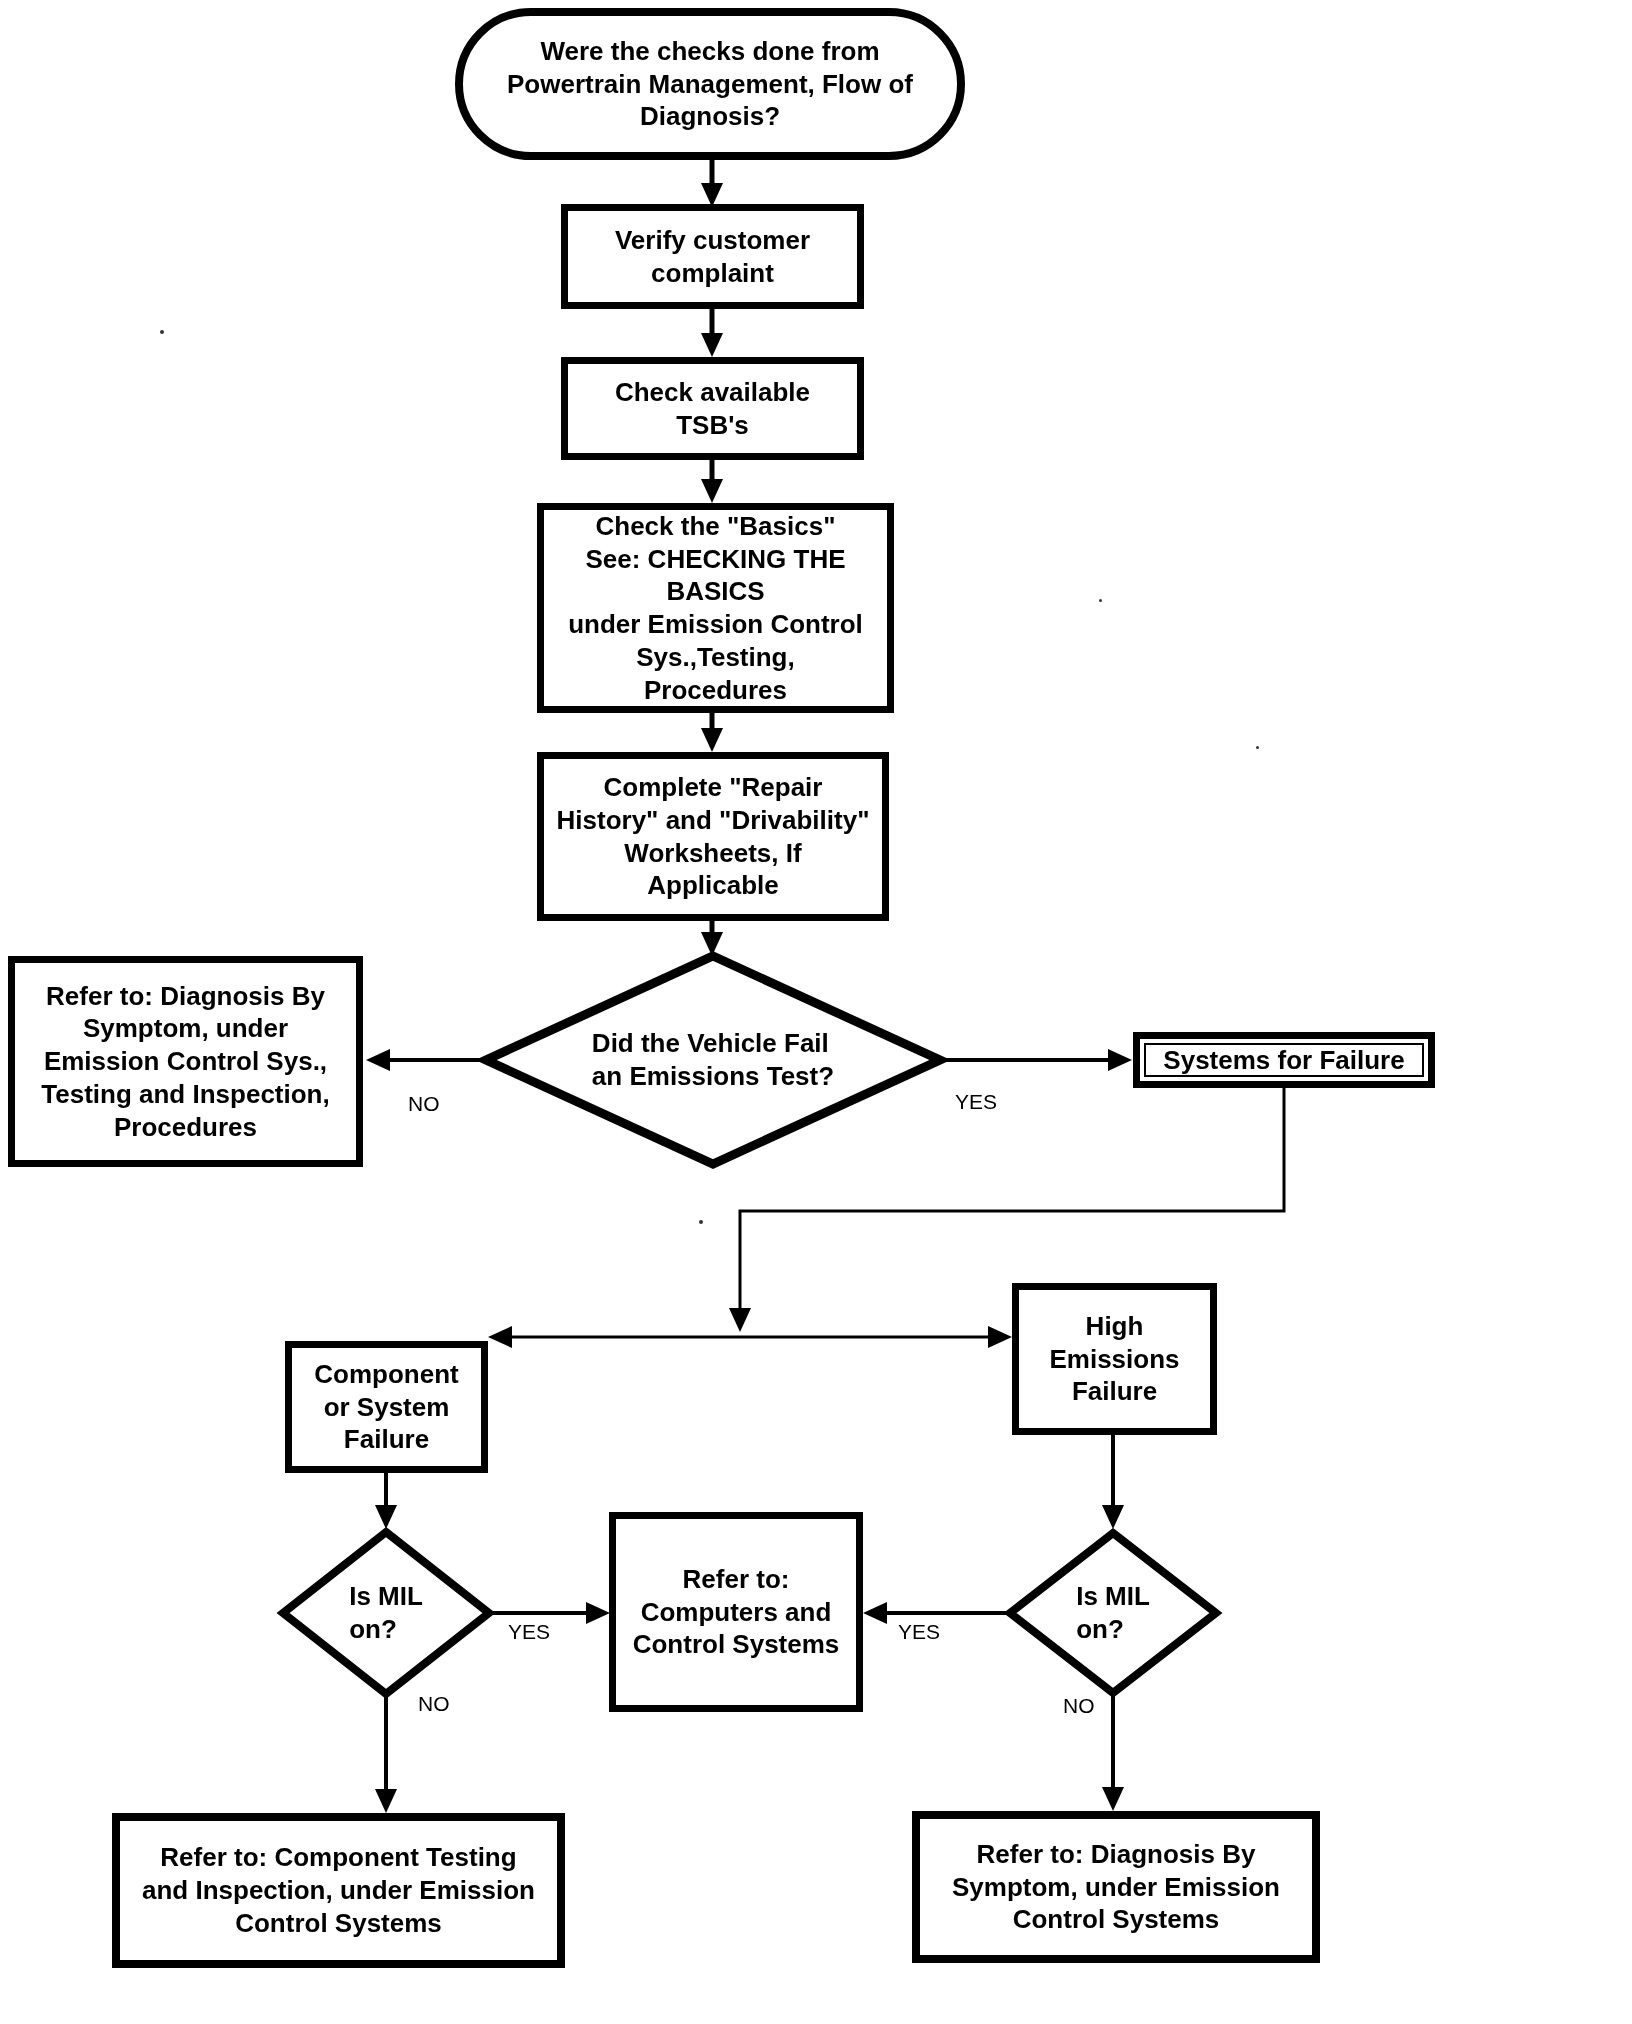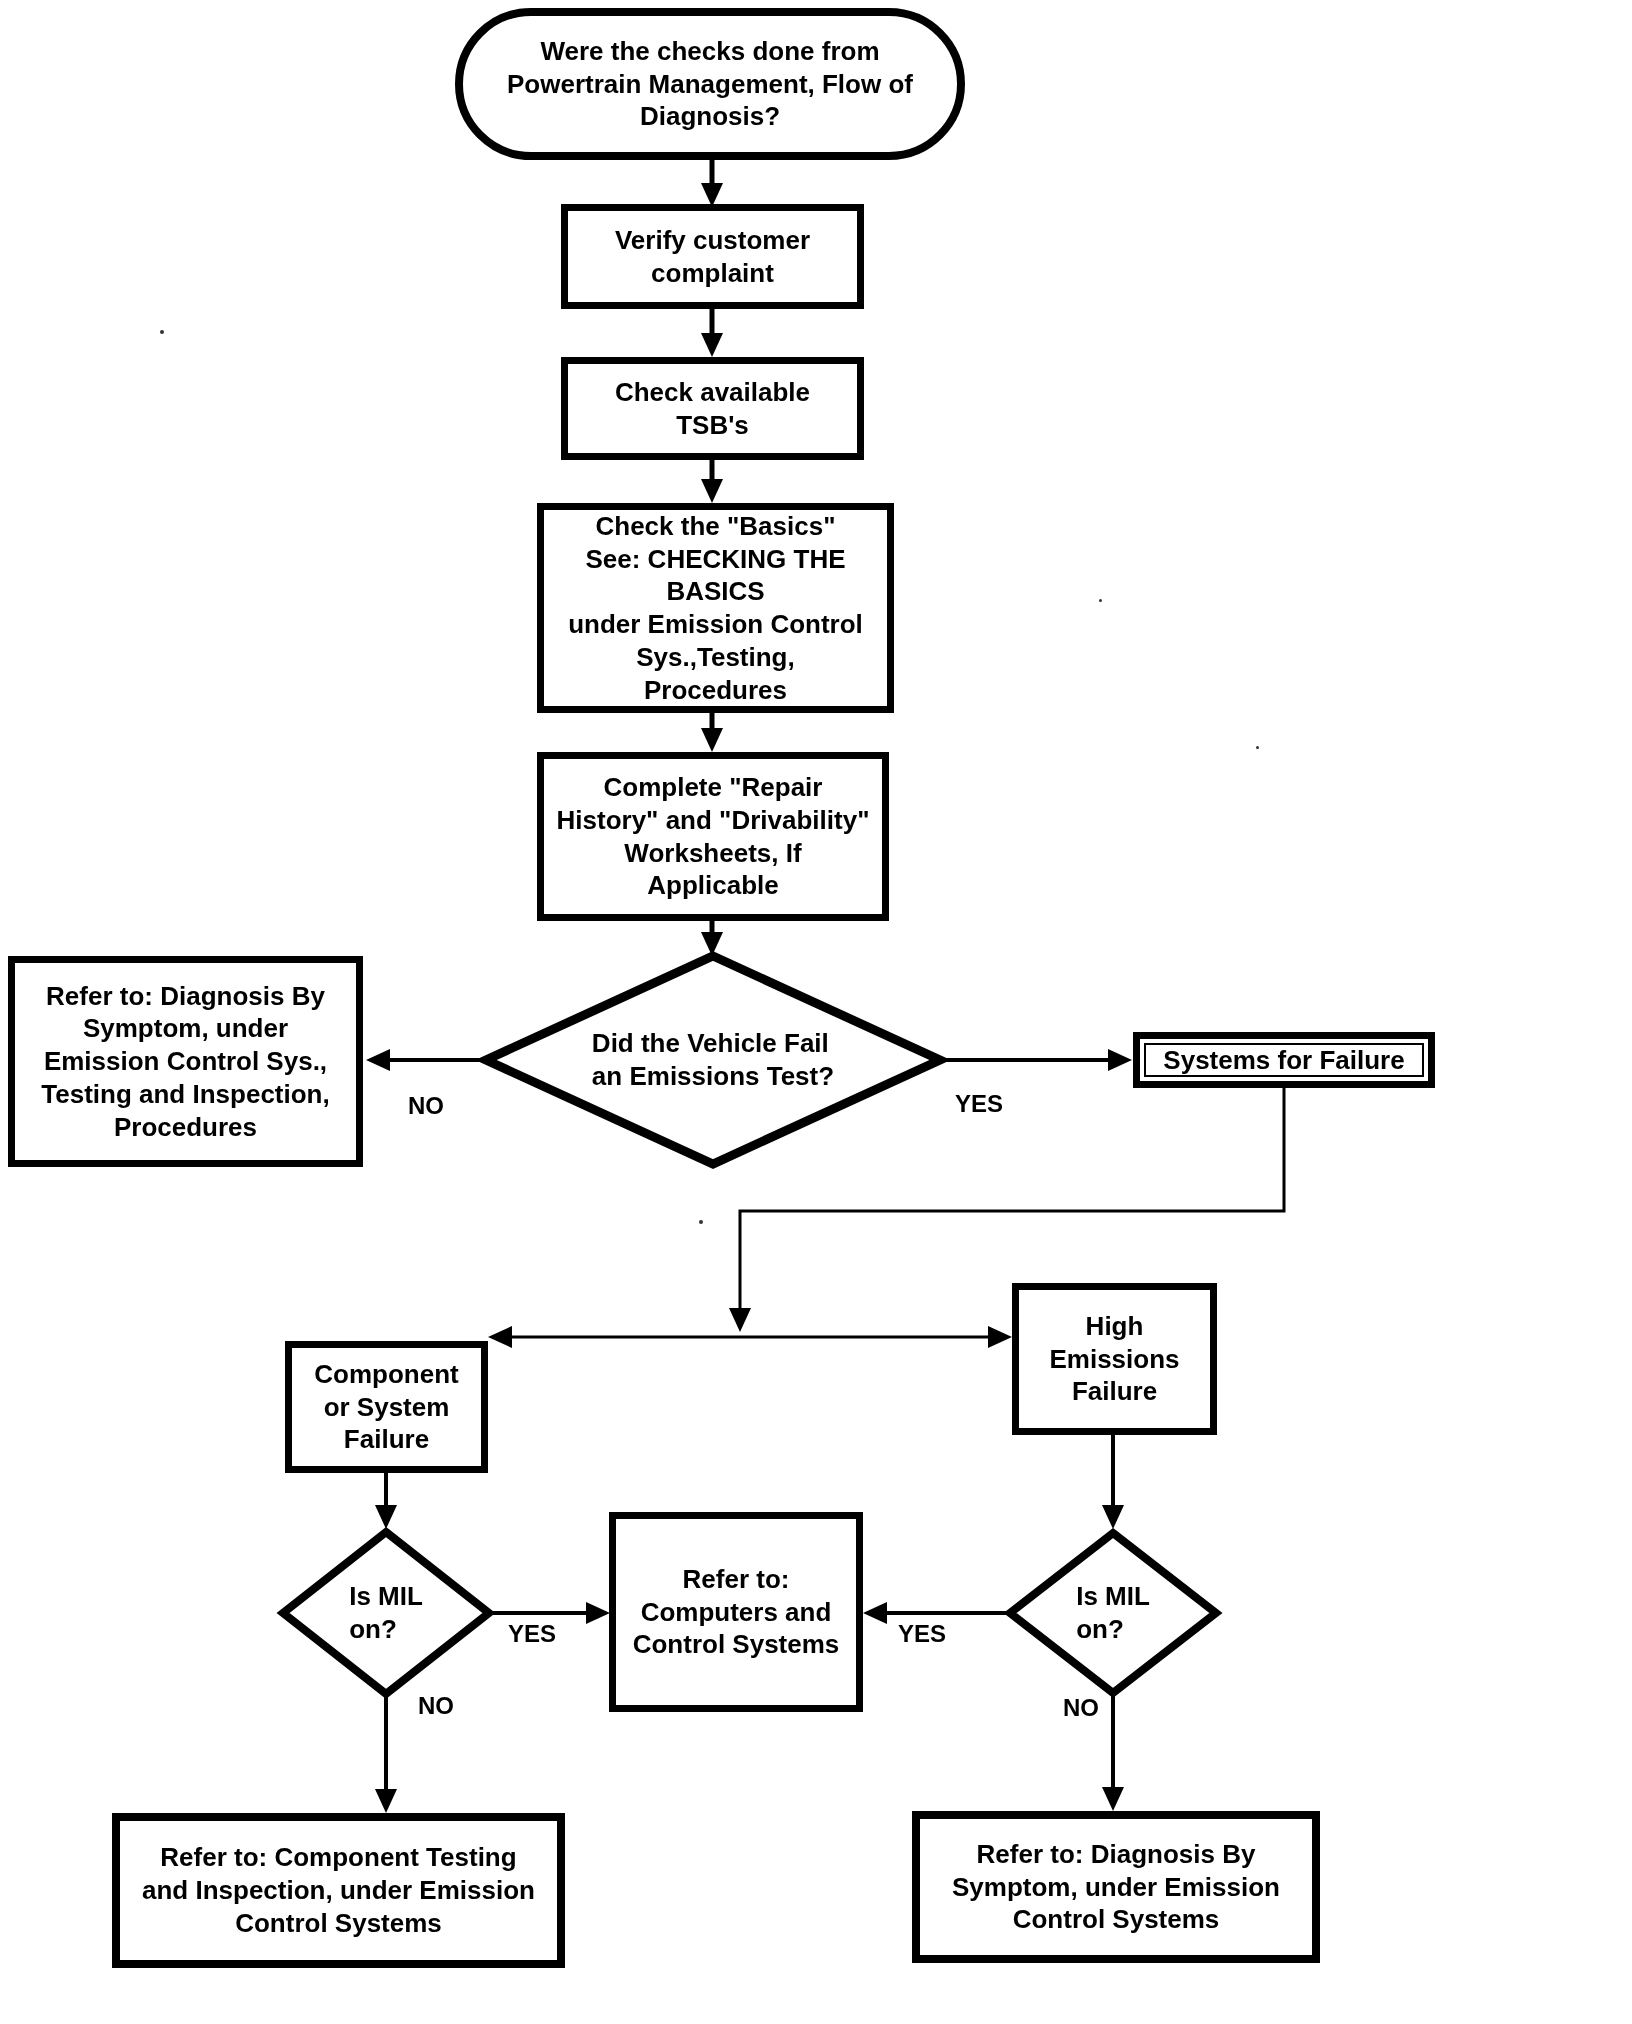--- a/index.html
+++ b/index.html
@@ -15,21 +15,21 @@
     white-space:pre-line;
   }
   .terminator { border-radius:80px; border-width:8px; }
   .double { box-shadow: inset 0 0 0 4px #fff, inset 0 0 0 6px #000; }
   .dlabel {
     position:absolute; display:flex; align-items:center; justify-content:center;
     text-align:left; font-weight:700; font-size:26px; line-height:1.28;
     white-space:pre-line;
   }
   .elabel {
-    position:absolute; font-weight:700; font-size:24px; white-space:pre;
+    position:absolute; font-weight:400; font-size:21px; white-space:pre;
   }
   .speck { position:absolute; width:4px; height:4px; background:#333; border-radius:50%; }
 </style>
 </head>
 <body>
 
 <div class="canvas">
 
   <svg class="connectors" width="1632" height="2024" viewBox="0 0 1632 2024">
 

